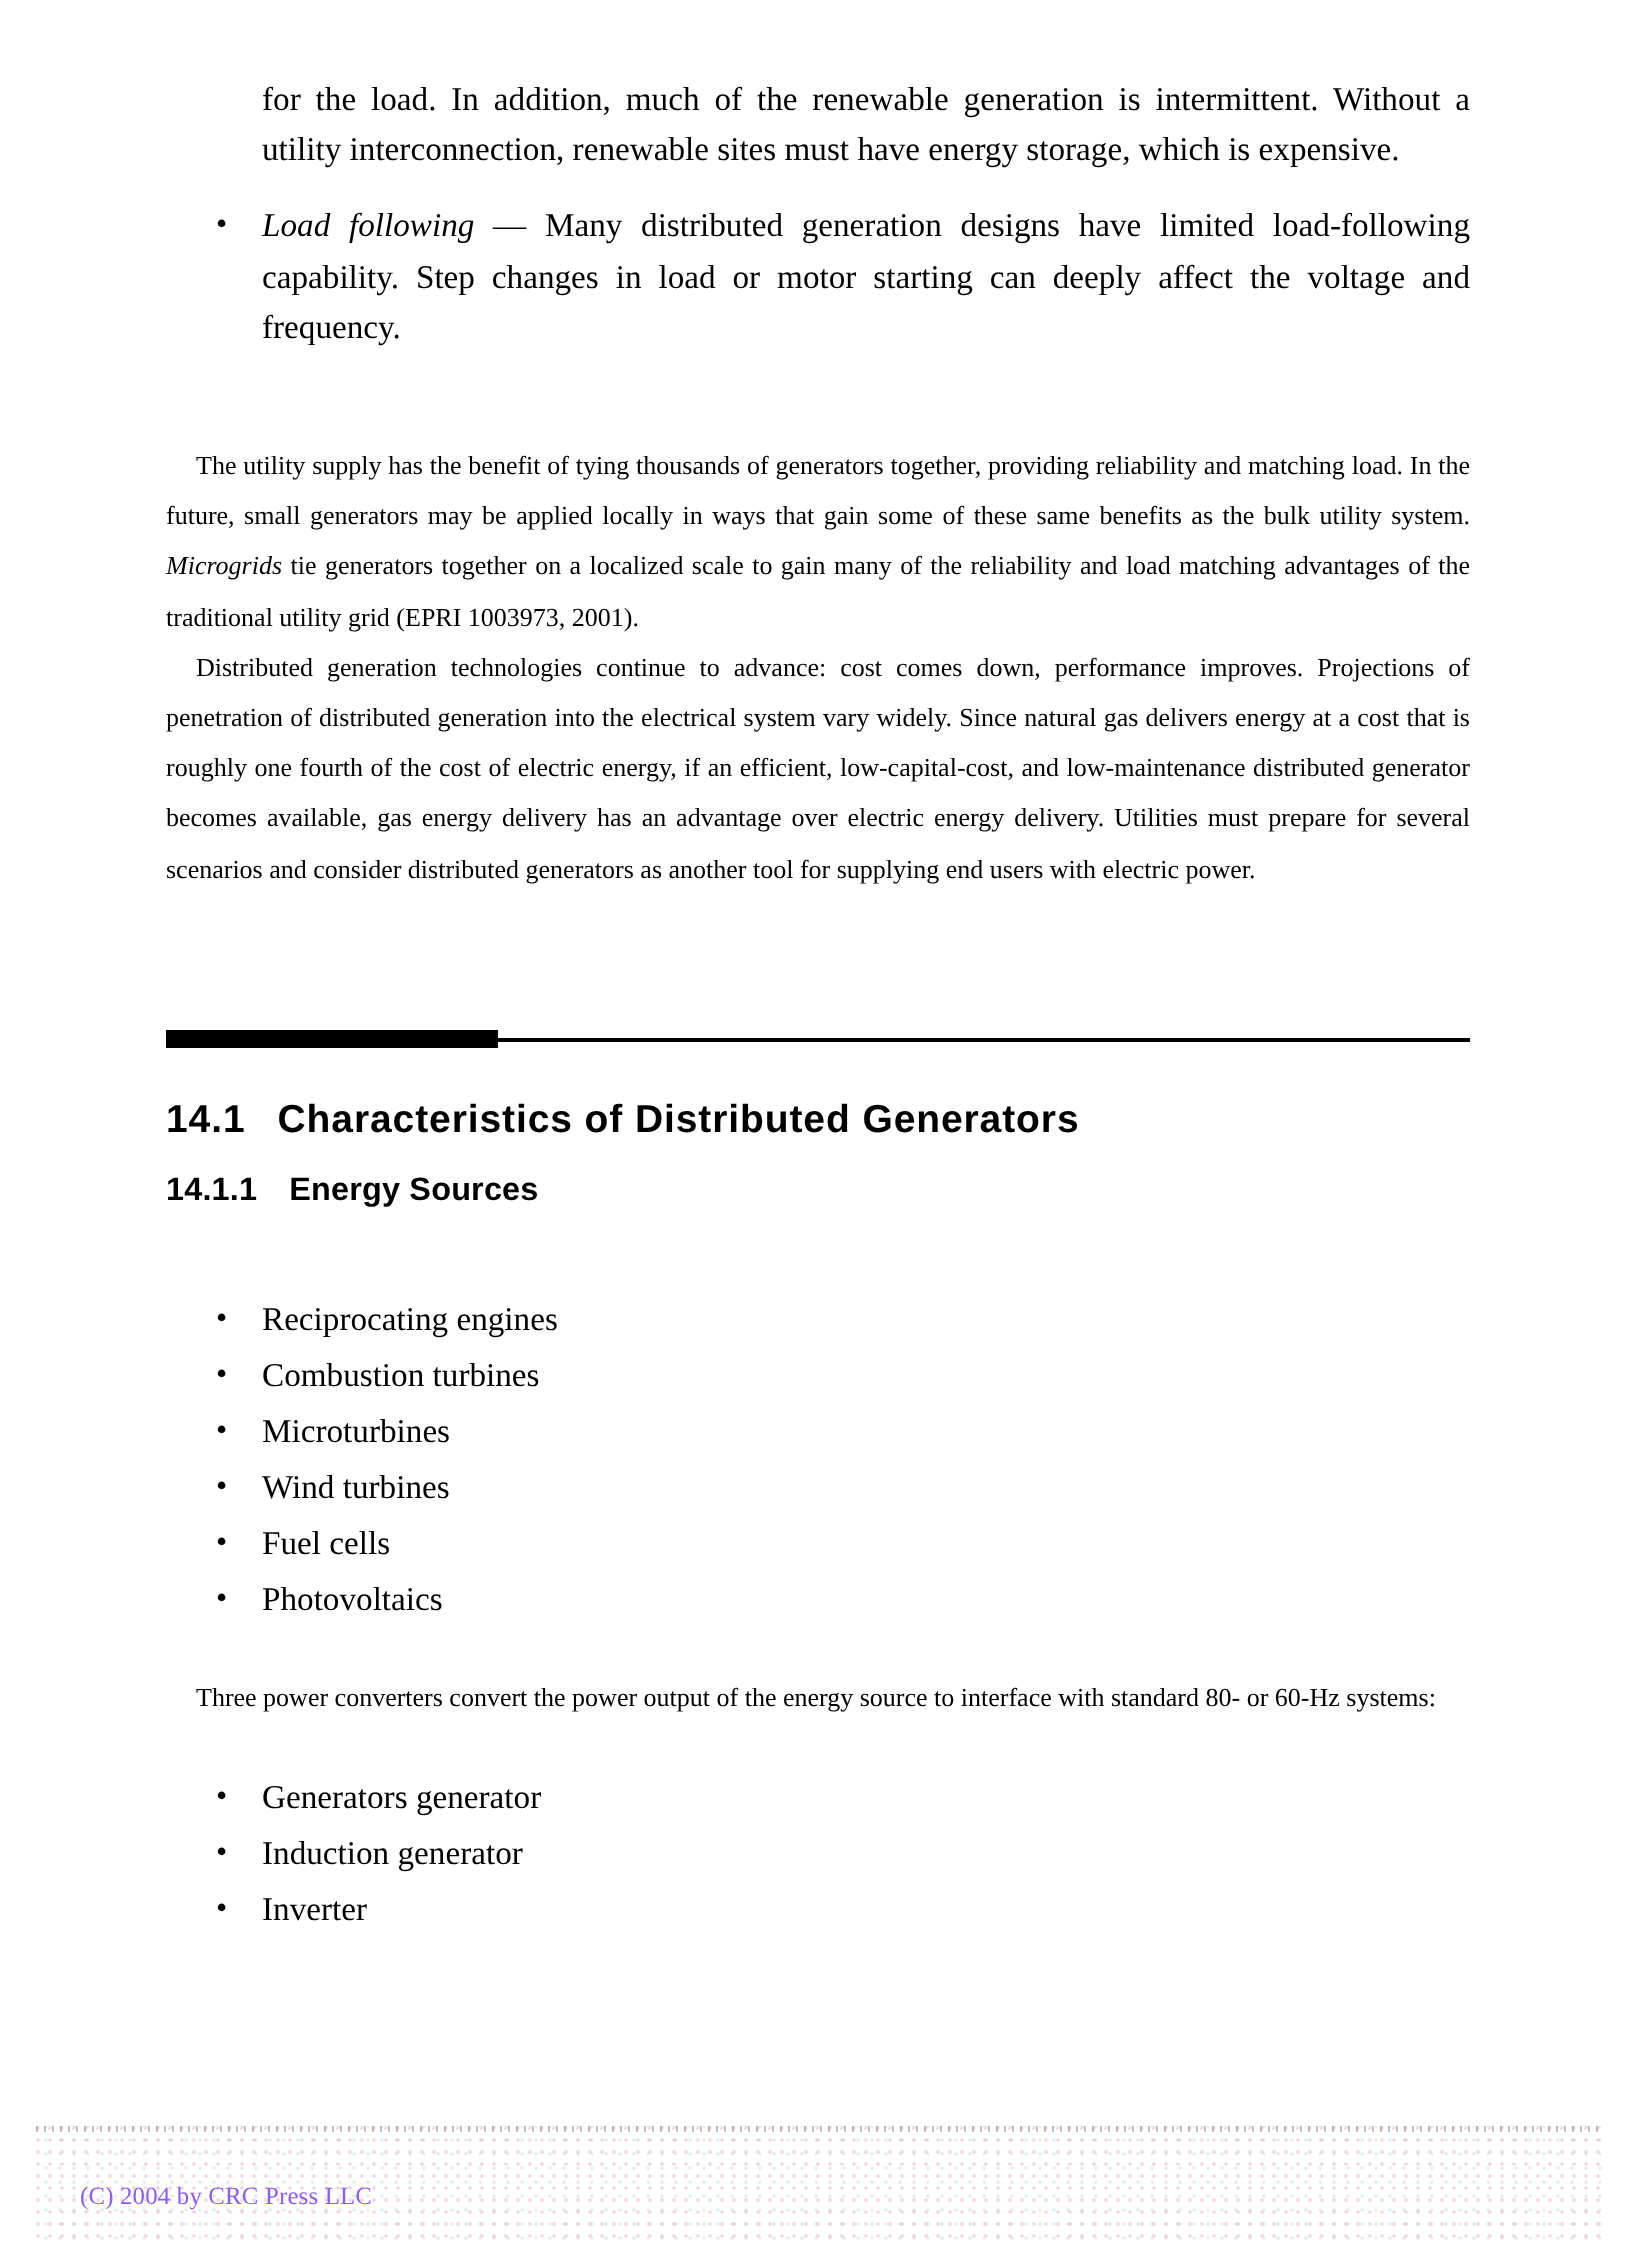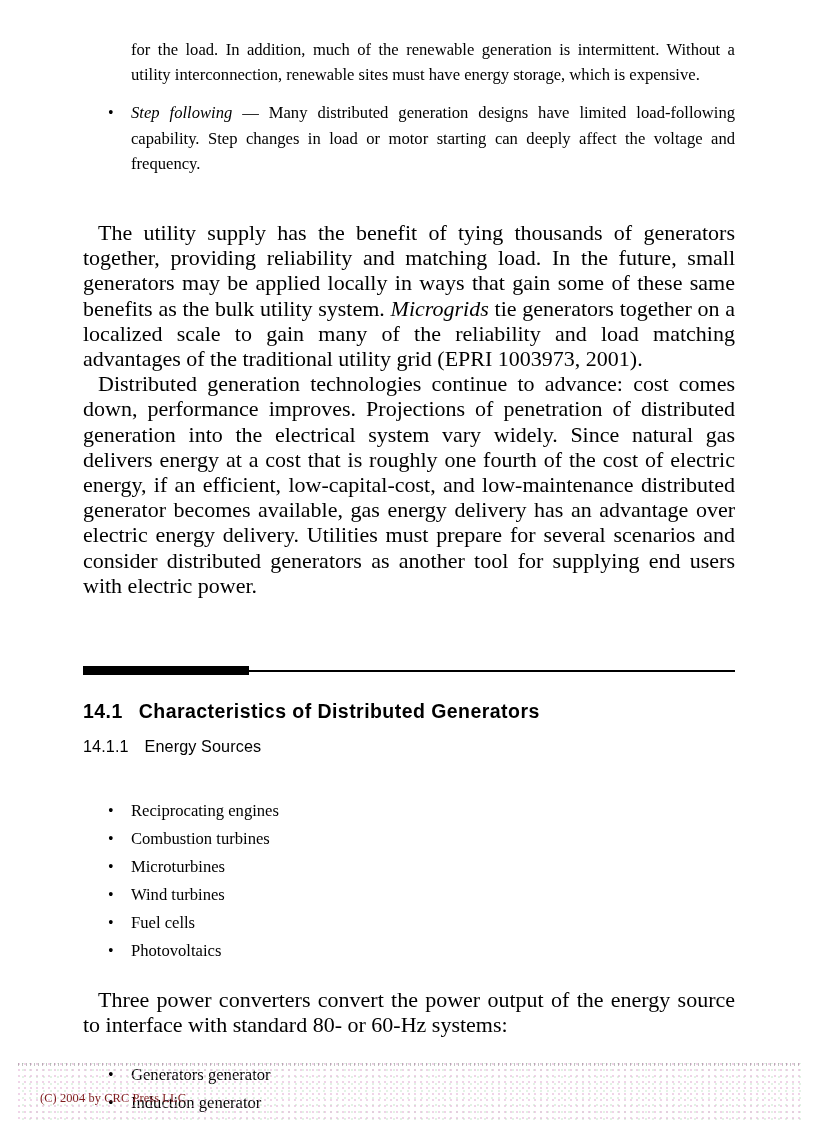--- a/index.html
+++ b/index.html
@@ -55,21 +55,21 @@
   .content {
     position: absolute;
     left: 83px;
     top: 4px;
     width: 652px;
   }
 
   
   p.body {
     margin: 0;
-    font-size: 22px;
+    font-size: 13px;
     line-height: 25.2px;
     text-align: justify;
     text-justify: inter-word;
     hyphens: none;
   }
   p.body.indent { text-indent: 15px; }
   p.body.tight { text-align: left; }
 
   
   .hanging-cont {
@@ -139,36 +139,36 @@
     font-weight: bold;
     font-size: 19.5px;
     line-height: 24px;
     letter-spacing: 0.45px;
   }
   h1.sec .num { margin-right: 16px; }
 
   h2.subsec {
     margin: 0;
     font-family: "Liberation Sans", "DejaVu Sans", sans-serif;
-    font-weight: normal;
+    font-weight: bold;
     font-size: 16.2px;
     line-height: 20px;
     letter-spacing: 0.1px;
   }
   h2.subsec .num { margin-right: 16px; }
 
   
   .footer {
     position: absolute;
     left: 40px;
     top: 1091px;
     font-family: "Liberation Serif", "DejaVu Serif", serif;
     font-size: 12.4px;
     line-height: 14px;
-    color: #7f1d1d;
+    color: #8b5cf6;
     letter-spacing: 0.1px;
   }
 
   
   .sp-a { height: 33px; }
   .sp-c { height: 44px; }
   .sp-d { height: 13px; }
   .sp-e { height: 21px; }
   .sp-f { height: 20px; }
   .sp-g { height: 22px; }
@@ -182,21 +182,21 @@
   <div class="content">
 
     <div class="sp-a"></div>
 
     <p class="hanging-cont">for the load. In addition, much of the renewable generation is intermittent. Without a utility interconnection, renewable sites must have energy storage, which is expensive.</p>
 
     <div class="sp-d"></div>
 
     <ul class="bullets">
       <li>
-        <span class="dot">•</span><em class="it">Step following</em><span> — Many distributed generation designs have limited load-following capability. Step changes in load or motor starting can deeply affect the voltage and frequency.</span>
+        <span class="dot">•</span><em class="it">Load following</em><span> — Many distributed generation designs have limited load-following capability. Step changes in load or motor starting can deeply affect the voltage and frequency.</span>
       </li>
     </ul>
 
     <div class="sp-c"></div>
 
     <p class="body indent"><span>The utility supply has the benefit of tying thousands of generators together, providing reliability and matching load. In the future, small generators may be applied locally in ways that gain some of these same benefits as the bulk utility system. </span><em class="it">Microgrids</em><span> tie generators together on a localized scale to gain many of the reliability and load matching advantages of the traditional utility grid (EPRI 1003973, 2001).</span></p>
 
     <p class="body indent">Distributed generation technologies continue to advance: cost comes down, performance improves. Projections of penetration of distributed generation into the electrical system vary widely. Since natural gas delivers energy at a cost that is roughly one fourth of the cost of electric energy, if an efficient, low-capital-cost, and low-maintenance distributed generator becomes available, gas energy delivery has an advantage over electric energy delivery. Utilities must prepare for several scenarios and consider distributed generators as another tool for supplying end users with electric power.</p>
 
     <div class="sp-c"></div>

